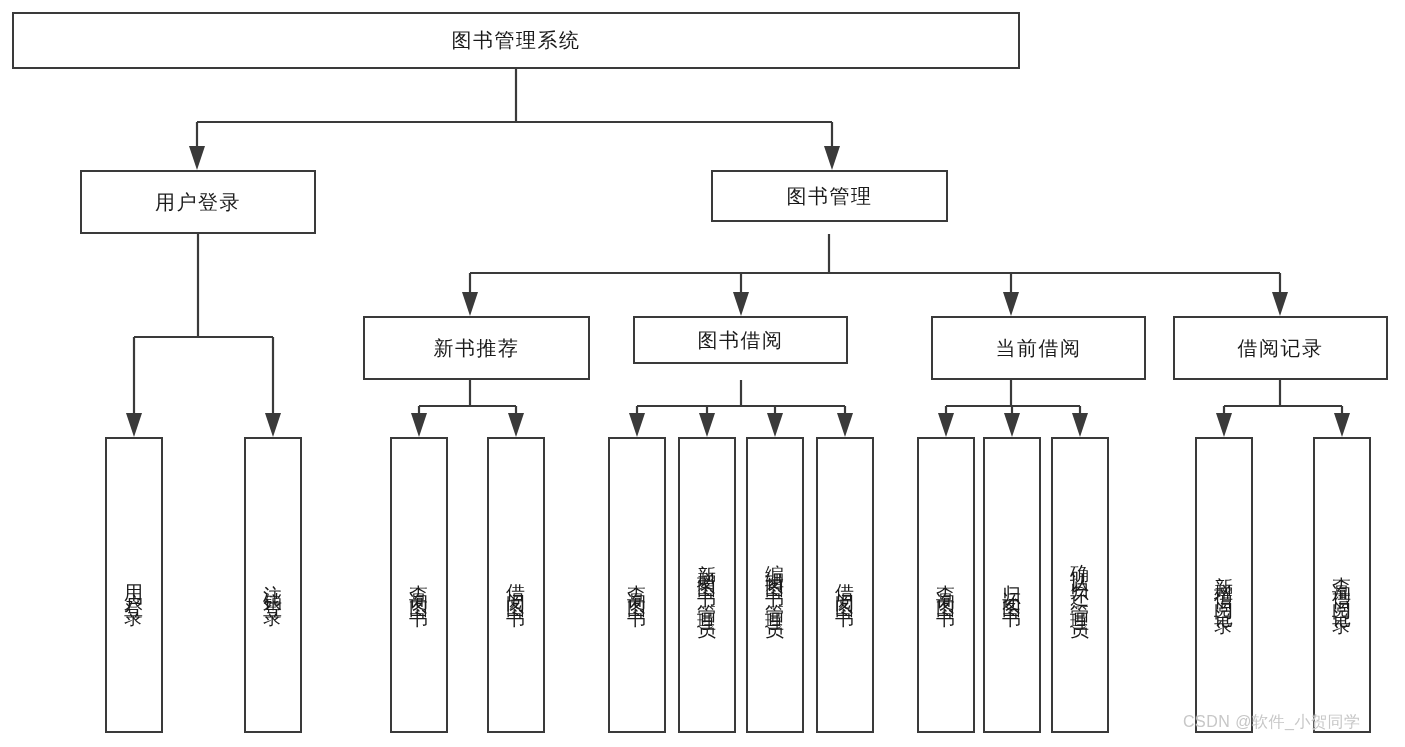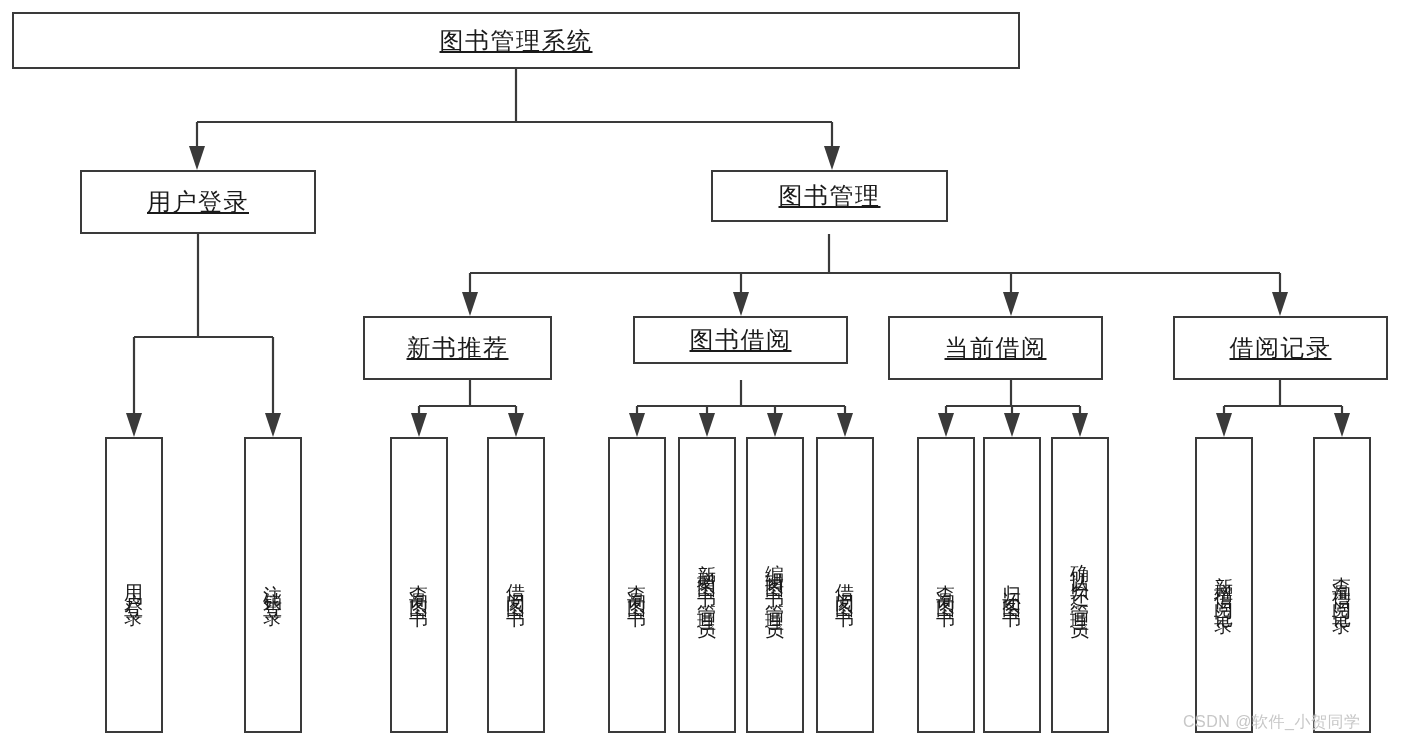--- a/index.html
+++ b/index.html
@@ -23,25 +23,24 @@
   }
   .box{
     position:absolute;
     background:#ffffff;
     border:2.2px solid var(--line);
     display:flex;align-items:center;justify-content:center;
     z-index:2;
   }
   .root-box{border-width:2.6px;}
   .hlabel{
-    font-size:24px;
+    font-size:20px;
     letter-spacing:1.5px;
     color:var(--text);
     white-space:nowrap;
-    text-decoration:underline;
   }
   .leaf{width:58px;top:437px;height:296px;}
   .vlabel{
     writing-mode:vertical-rl;
     text-orientation:mixed;
     font-size:19px;
     letter-spacing:8px;
     line-height:1;
     color:var(--text);
     white-space:nowrap;
@@ -66,27 +65,27 @@
     <span class="hlabel">图书管理系统</span>
   </div>
 
   <div class="box" style="left:80px;top:170px;width:236px;height:64px">
     <span class="hlabel">用户登录</span>
   </div>
   <div class="box" style="left:711px;top:170px;width:237px;height:52px">
     <span class="hlabel">图书管理</span>
   </div>
 
-  <div class="box" style="left:363px;top:316px;width:189px;height:64px">
+  <div class="box" style="left:363px;top:316px;width:227px;height:64px">
     <span class="hlabel">新书推荐</span>
   </div>
   <div class="box" style="left:633px;top:316px;width:215px;height:48px">
     <span class="hlabel">图书借阅</span>
   </div>
-  <div class="box" style="left:888px;top:316px;width:215px;height:64px">
+  <div class="box" style="left:931px;top:316px;width:215px;height:64px">
     <span class="hlabel">当前借阅</span>
   </div>
   <div class="box" style="left:1173px;top:316px;width:215px;height:64px">
     <span class="hlabel">借阅记录</span>
   </div>
 
   <div class="box leaf" style="left:105px">
     <span class="vlabel">用户登录</span>
   </div>
   <div class="box leaf" style="left:244px">

